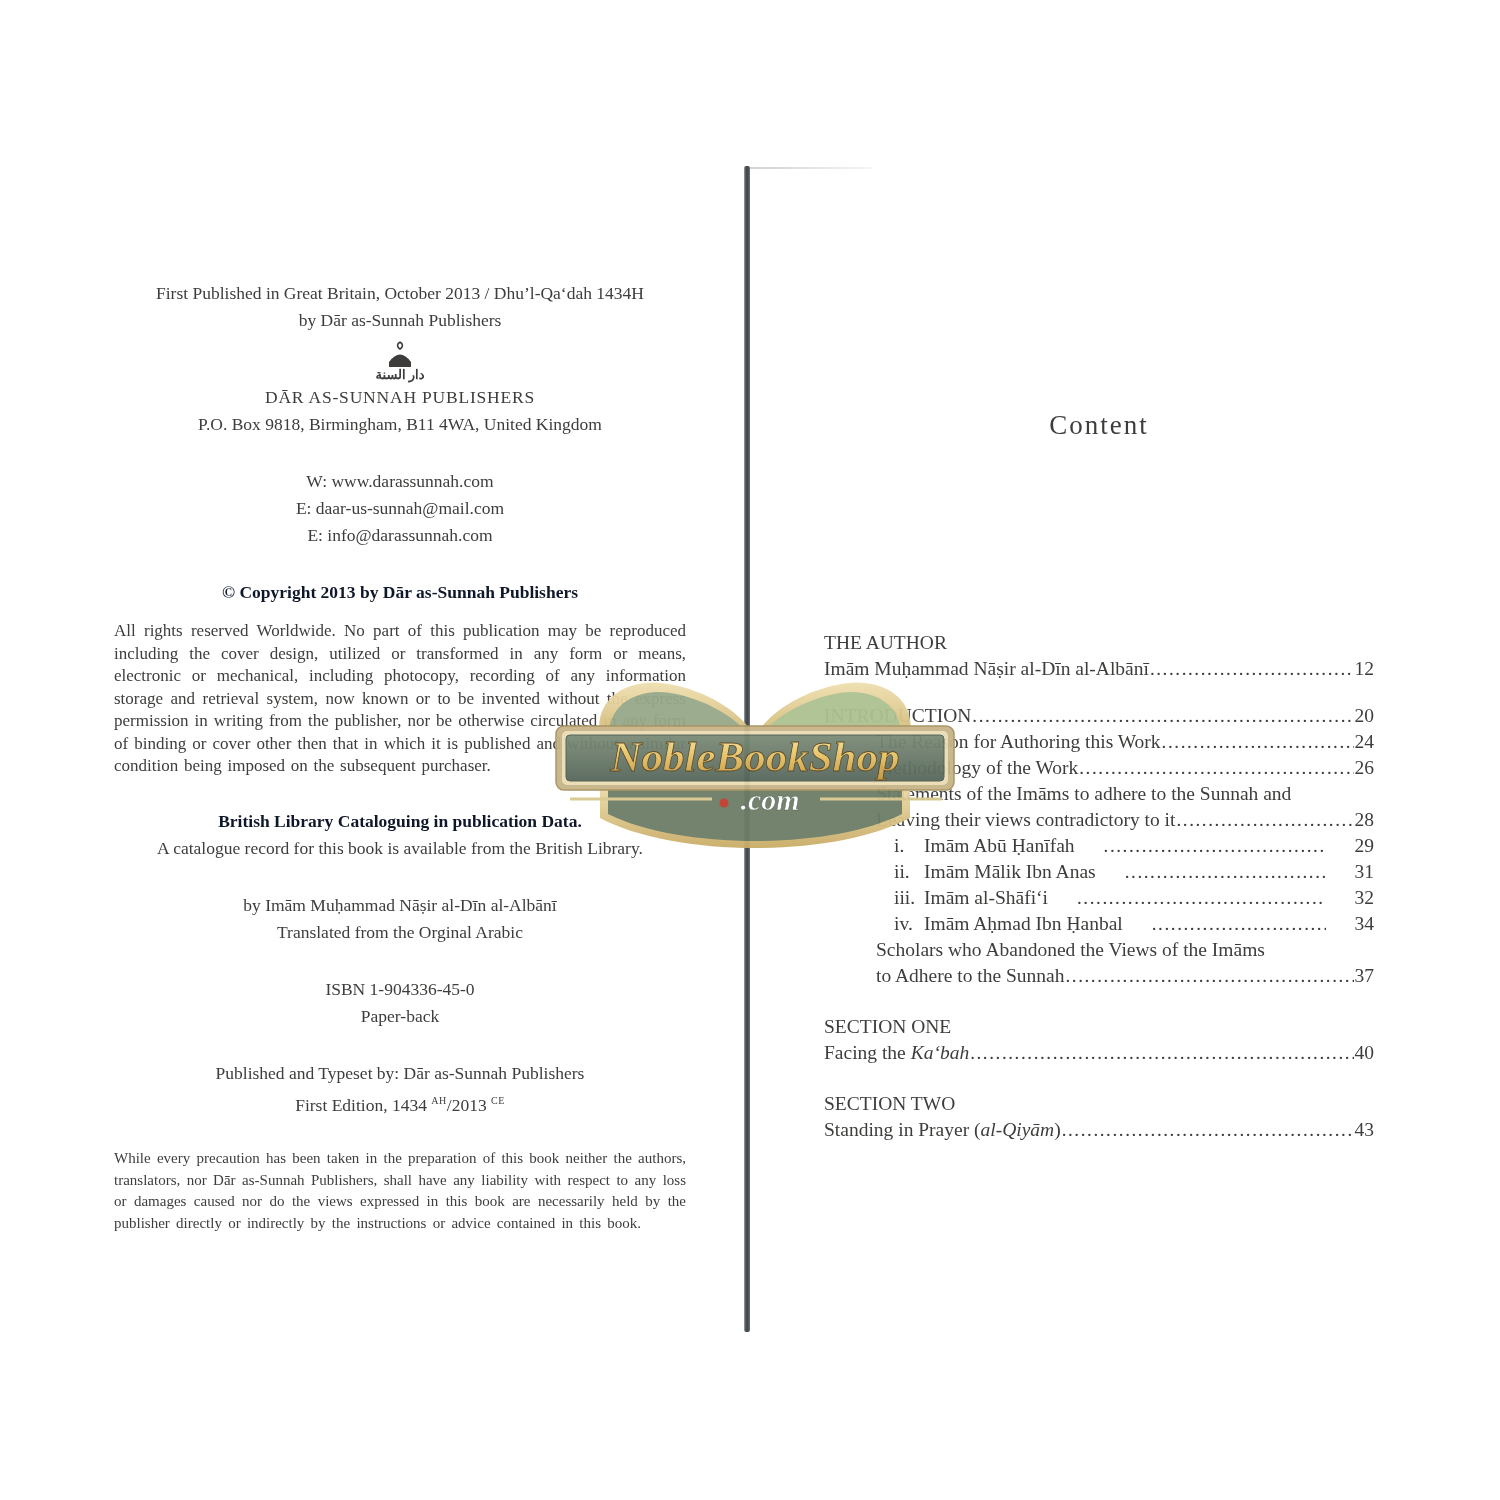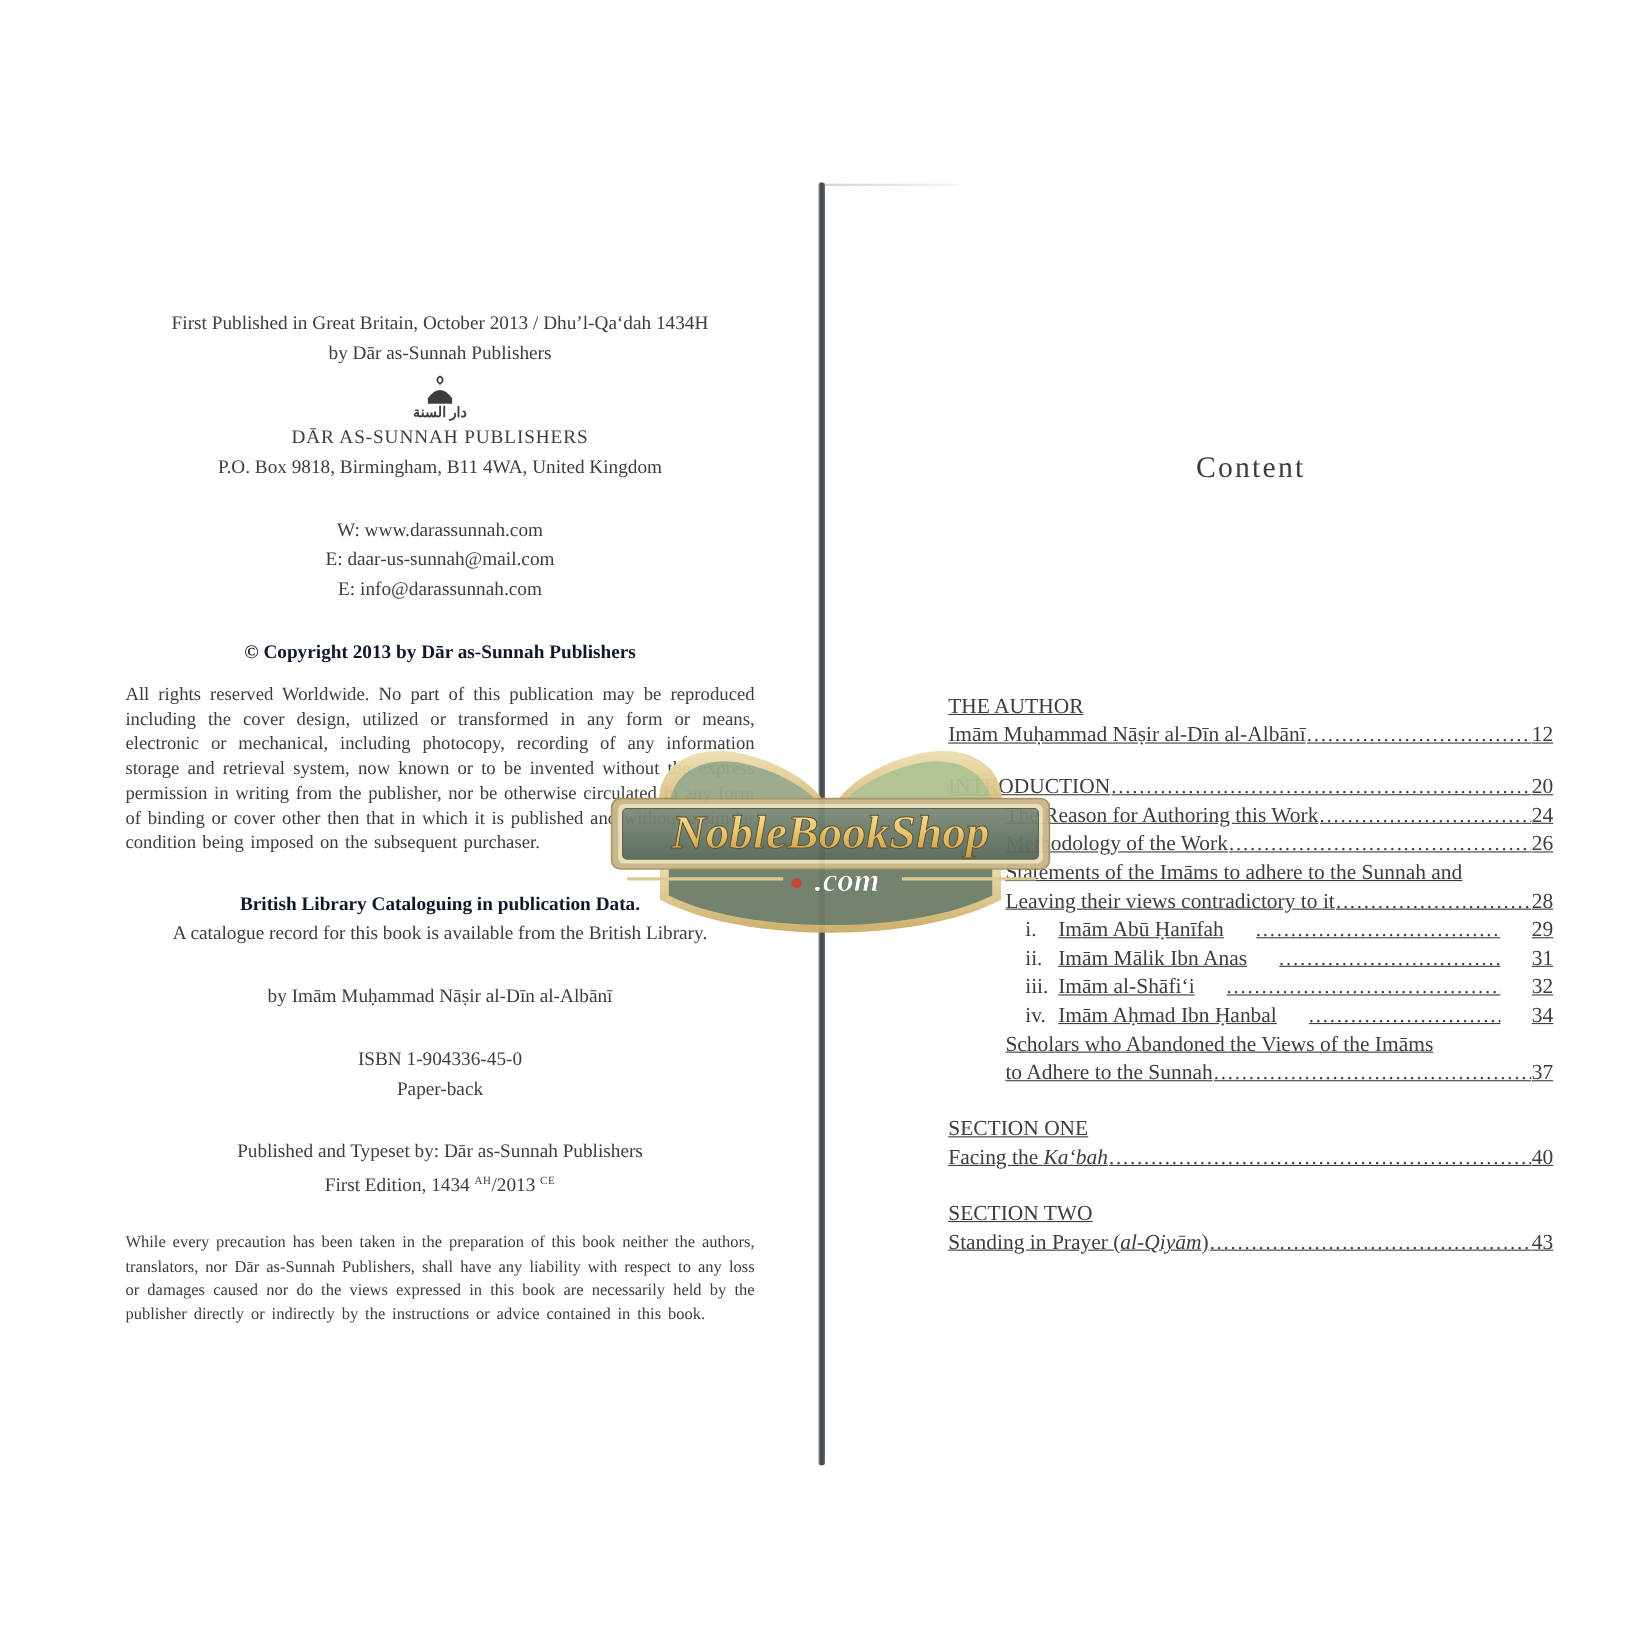--- a/index.html
+++ b/index.html
@@ -35,27 +35,27 @@
     word-spacing:1.5px;
   }
   .blk{margin-top:30px;}
   .small-para{
     text-align:justify;text-align-last:left;
     font-size:15px;line-height:21.5px;margin-top:30px;
     word-spacing:2.5px;
   }
   sup.ed{font-size:10px;letter-spacing:.5px;}
   
-  .right-page{position:absolute;left:862px;top:408px;width:550px;}
+  .right-page{position:absolute;left:824px;top:408px;width:550px;}
   .content-title{
     text-align:center;font-size:27px;letter-spacing:2px;line-height:34px;color:#39383
 6;
   }
   .toc-list{margin-top:188px;font-size:19.5px;line-height:26px;}
-  .toc-row{display:flex;align-items:flex-start;text-decoration:underline;}
+  .toc-row{display:flex;align-items:flex-start;}
   .toc-label{white-space:nowrap;}
   .toc-label em{font-style:italic;}
   .lead{flex:1 1 auto;overflow:hidden;white-space:nowrap;min-width:0;margin:0 1px;}
   .lead::after{
     content:"....................................................................................................................................";
     letter-spacing:1.6px;font-size:19px;
   }
   .toc-page{white-space:nowrap;}
   .ind1{padding-left:52px;}
   .ind2{padding-left:70px;gap:28px;}
@@ -96,20 +96,21 @@
 
     <div class="para">All rights reserved Worldwide. No part of this publication may be reproduced including the cover design, utilized or transformed in any form or means, electronic or mechanical, including photocopy, recording of any information storage and retrieval system, now known or to be invented without the express permission in writing from the publisher, nor be otherwise circulated in any form of binding or cover other then that in which it is published and without a similar condition being imposed on the subsequent purchaser.</div>
 
     <div class="blk">
       <div class="bold cline">British Library Cataloguing in publication Data.</div>
       <div class="cline">A catalogue record for this book is available from the British Library.</div>
     </div>
 
     <div class="blk">
       <div class="cline">by Imām Muḥammad Nāṣir al-Dīn al-Albānī</div>
+      <div class="cline">Translated from the Orginal Arabic</div>
     </div>
 
     <div class="blk">
       <div class="cline">ISBN  1-904336-45-0</div>
       <div class="cline">Paper-back</div>
     </div>
 
     <div class="blk">
       <div class="cline">Published and Typeset by: Dār as-Sunnah Publishers</div>
       <div class="cline"><span>First Edition, 1434 </span><sup class="ed">AH</sup><span>/2013 </span><sup class="ed">CE</sup></div>

